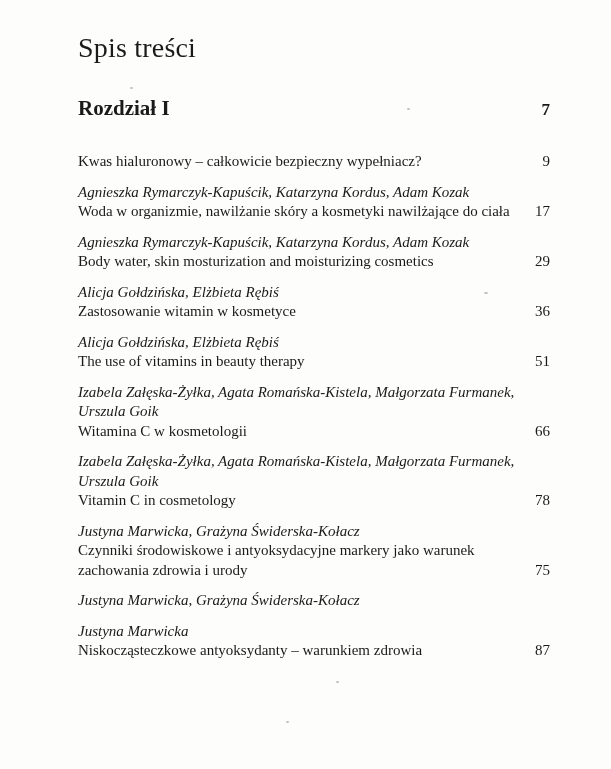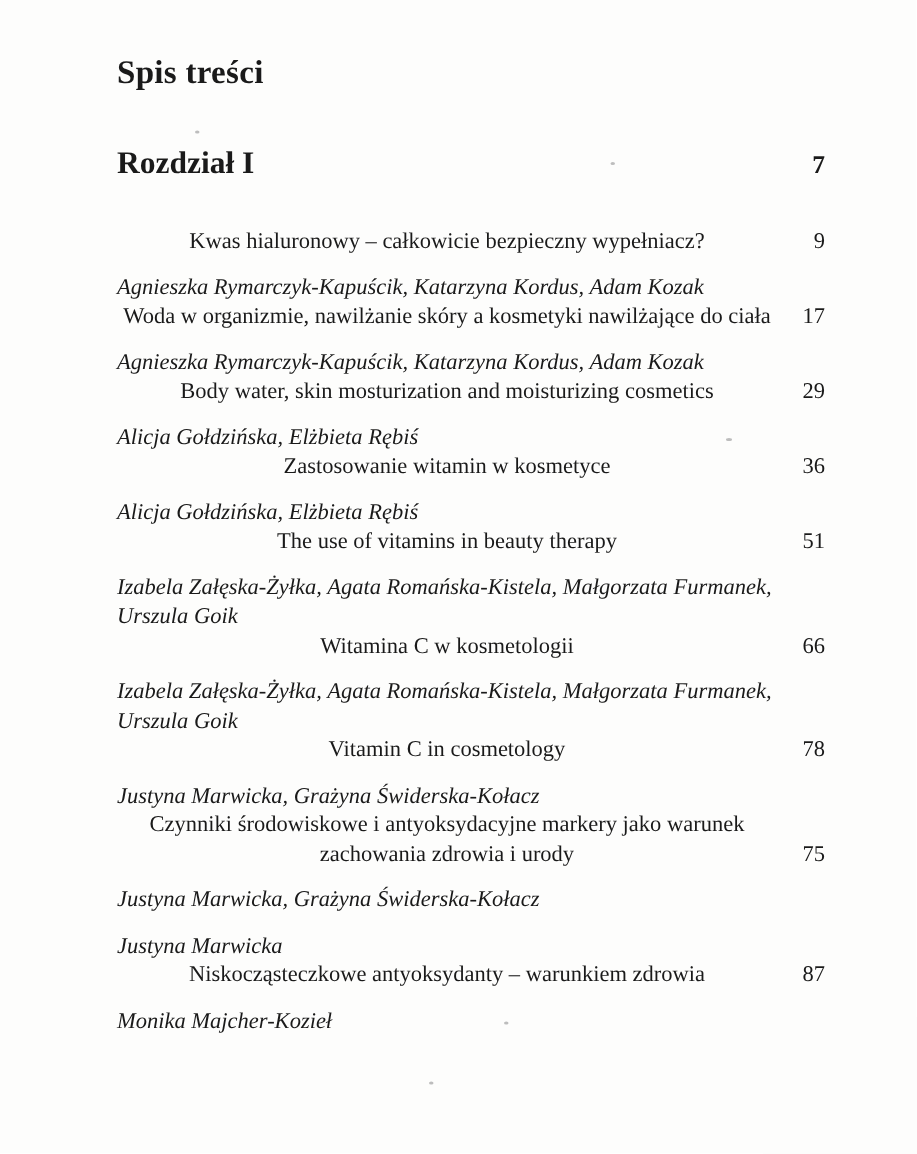--- a/index.html
+++ b/index.html
@@ -12,22 +12,22 @@
     width: 611px;
     height: 769px;
     box-sizing: border-box;
     background: #fdfdfc;
     color: #1a1a1a;
     font-family: "Liberation Serif", serif;
     padding: 35px 61px 0 78px;
     overflow: hidden;
   }
   .doc-title {
-    font-size: 22px;
-    font-weight: bold;
+    font-size: 28px;
+    font-weight: normal;
     line-height: 26px;
     margin: 0 0 34px 0;
     letter-spacing: 0.2px;
   }
   .chapter-row {
     display: flex;
     justify-content: space-between;
     align-items: baseline;
     margin: 0 0 31px 0;
   }
@@ -52,21 +52,20 @@
     font-style: italic;
     white-space: pre-line;
   }
   .title-row {
     display: flex;
   }
   .title {
     flex: 1;
     white-space: pre-line;
     padding-right: 8px;
-    text-align: center;
   }
   .pagenum {
     align-self: flex-end;
     text-align: right;
     min-width: 24px;
   }
   
   .speck {
     position: absolute;
     width: 3px;
@@ -166,21 +165,20 @@
 
   <div class="entry">
     <div class="authors">Justyna Marwicka</div>
     <div class="title-row">
       <div class="title">Niskocząsteczkowe antyoksydanty – warunkiem zdrowia</div>
       <div class="pagenum">87</div>
     </div>
   </div>
 
   <div class="entry">
-    <div class="authors">Monika Majcher-Kozieł</div>
   </div>
 </div>
 
   <div class="speck s1"></div>
   <div class="speck s2"></div>
   <div class="speck s3"></div>
   <div class="speck s4"></div>
   <div class="speck s5"></div>
 </div>
 

